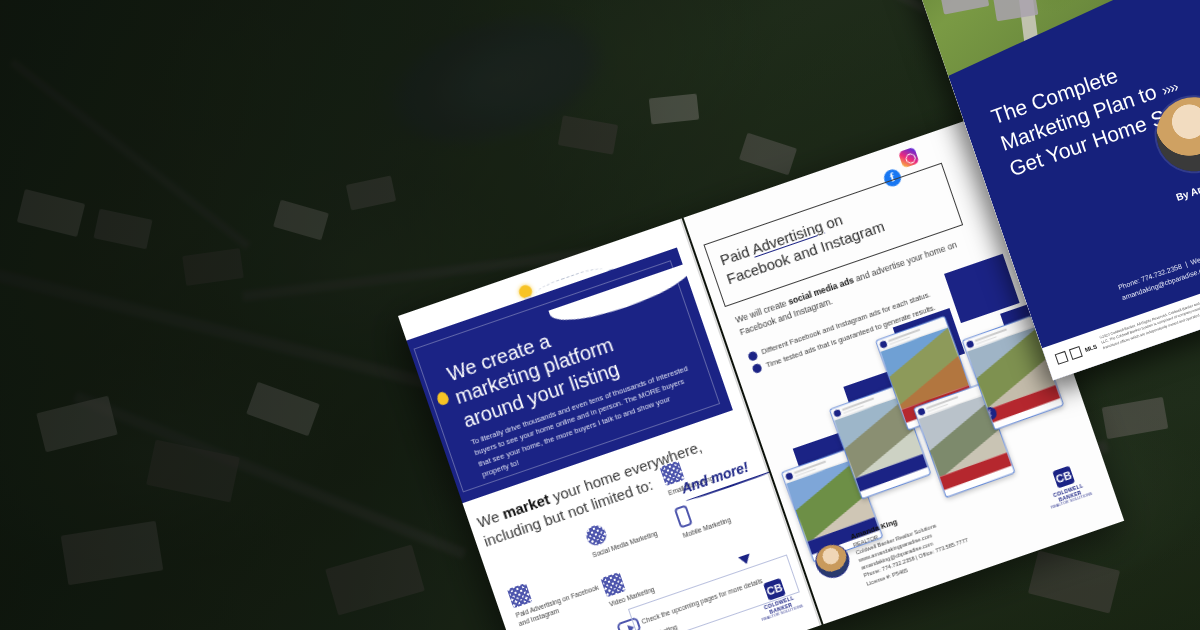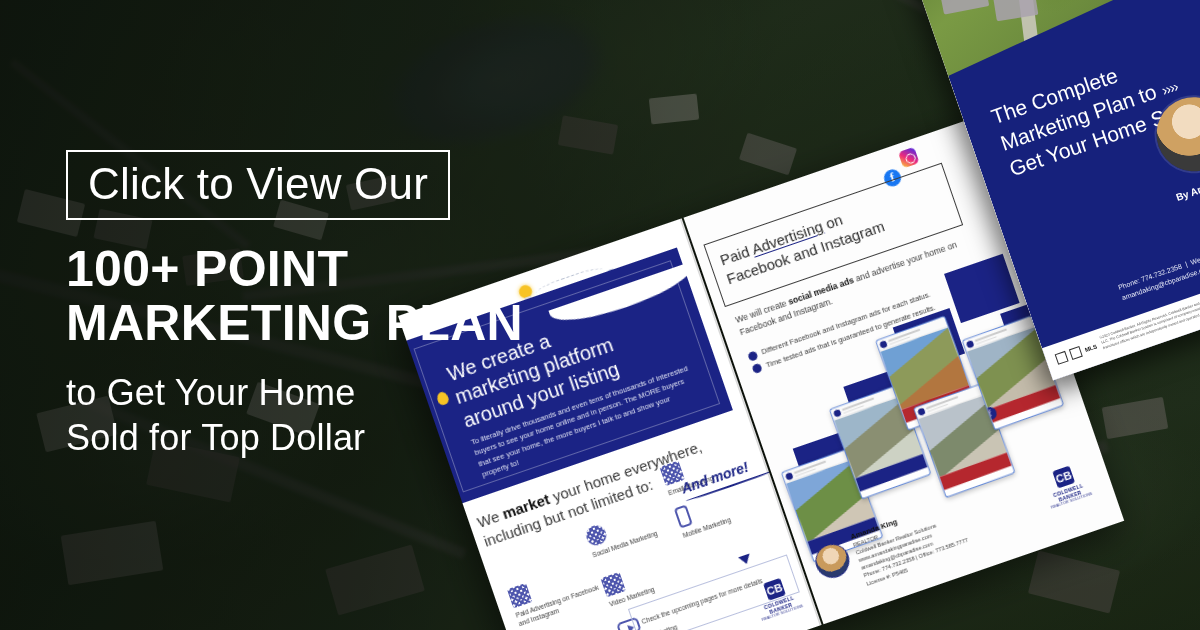--- a/index.html
+++ b/index.html
@@ -521,27 +521,14 @@
     <div class="cv-footbar">
       <div class="badges">
         <div class="bdg"></div>
         <div class="bdg"></div>
         <div class="mls">MLS</div>
       </div>
       <div class="disc">©2023 Coldwell Banker. All Rights Reserved. Coldwell Banker and the Coldwell Banker logos are trademarks of Coldwell Banker Real Estate LLC. The Coldwell Banker System is comprised of company owned offices which are owned by a subsidiary of Anywhere Advisors LLC and franchised offices which are independently owned and operated.</div>
     </div>
   </div>
 
-  <div class="hero">
-    <div class="kicker-box">
-      <div class="kicker">Click to View Our</div>
-    </div>
-    <div class="h1">
-      <div>100+ POINT</div>
-      <div>MARKETING PLAN</div>
-    </div>
-    <div class="h2">
-      <div>to Get Your Home</div>
-      <div>Sold for Top Dollar</div>
-    </div>
-  </div>
 
 </div>
 
 </body></html>

